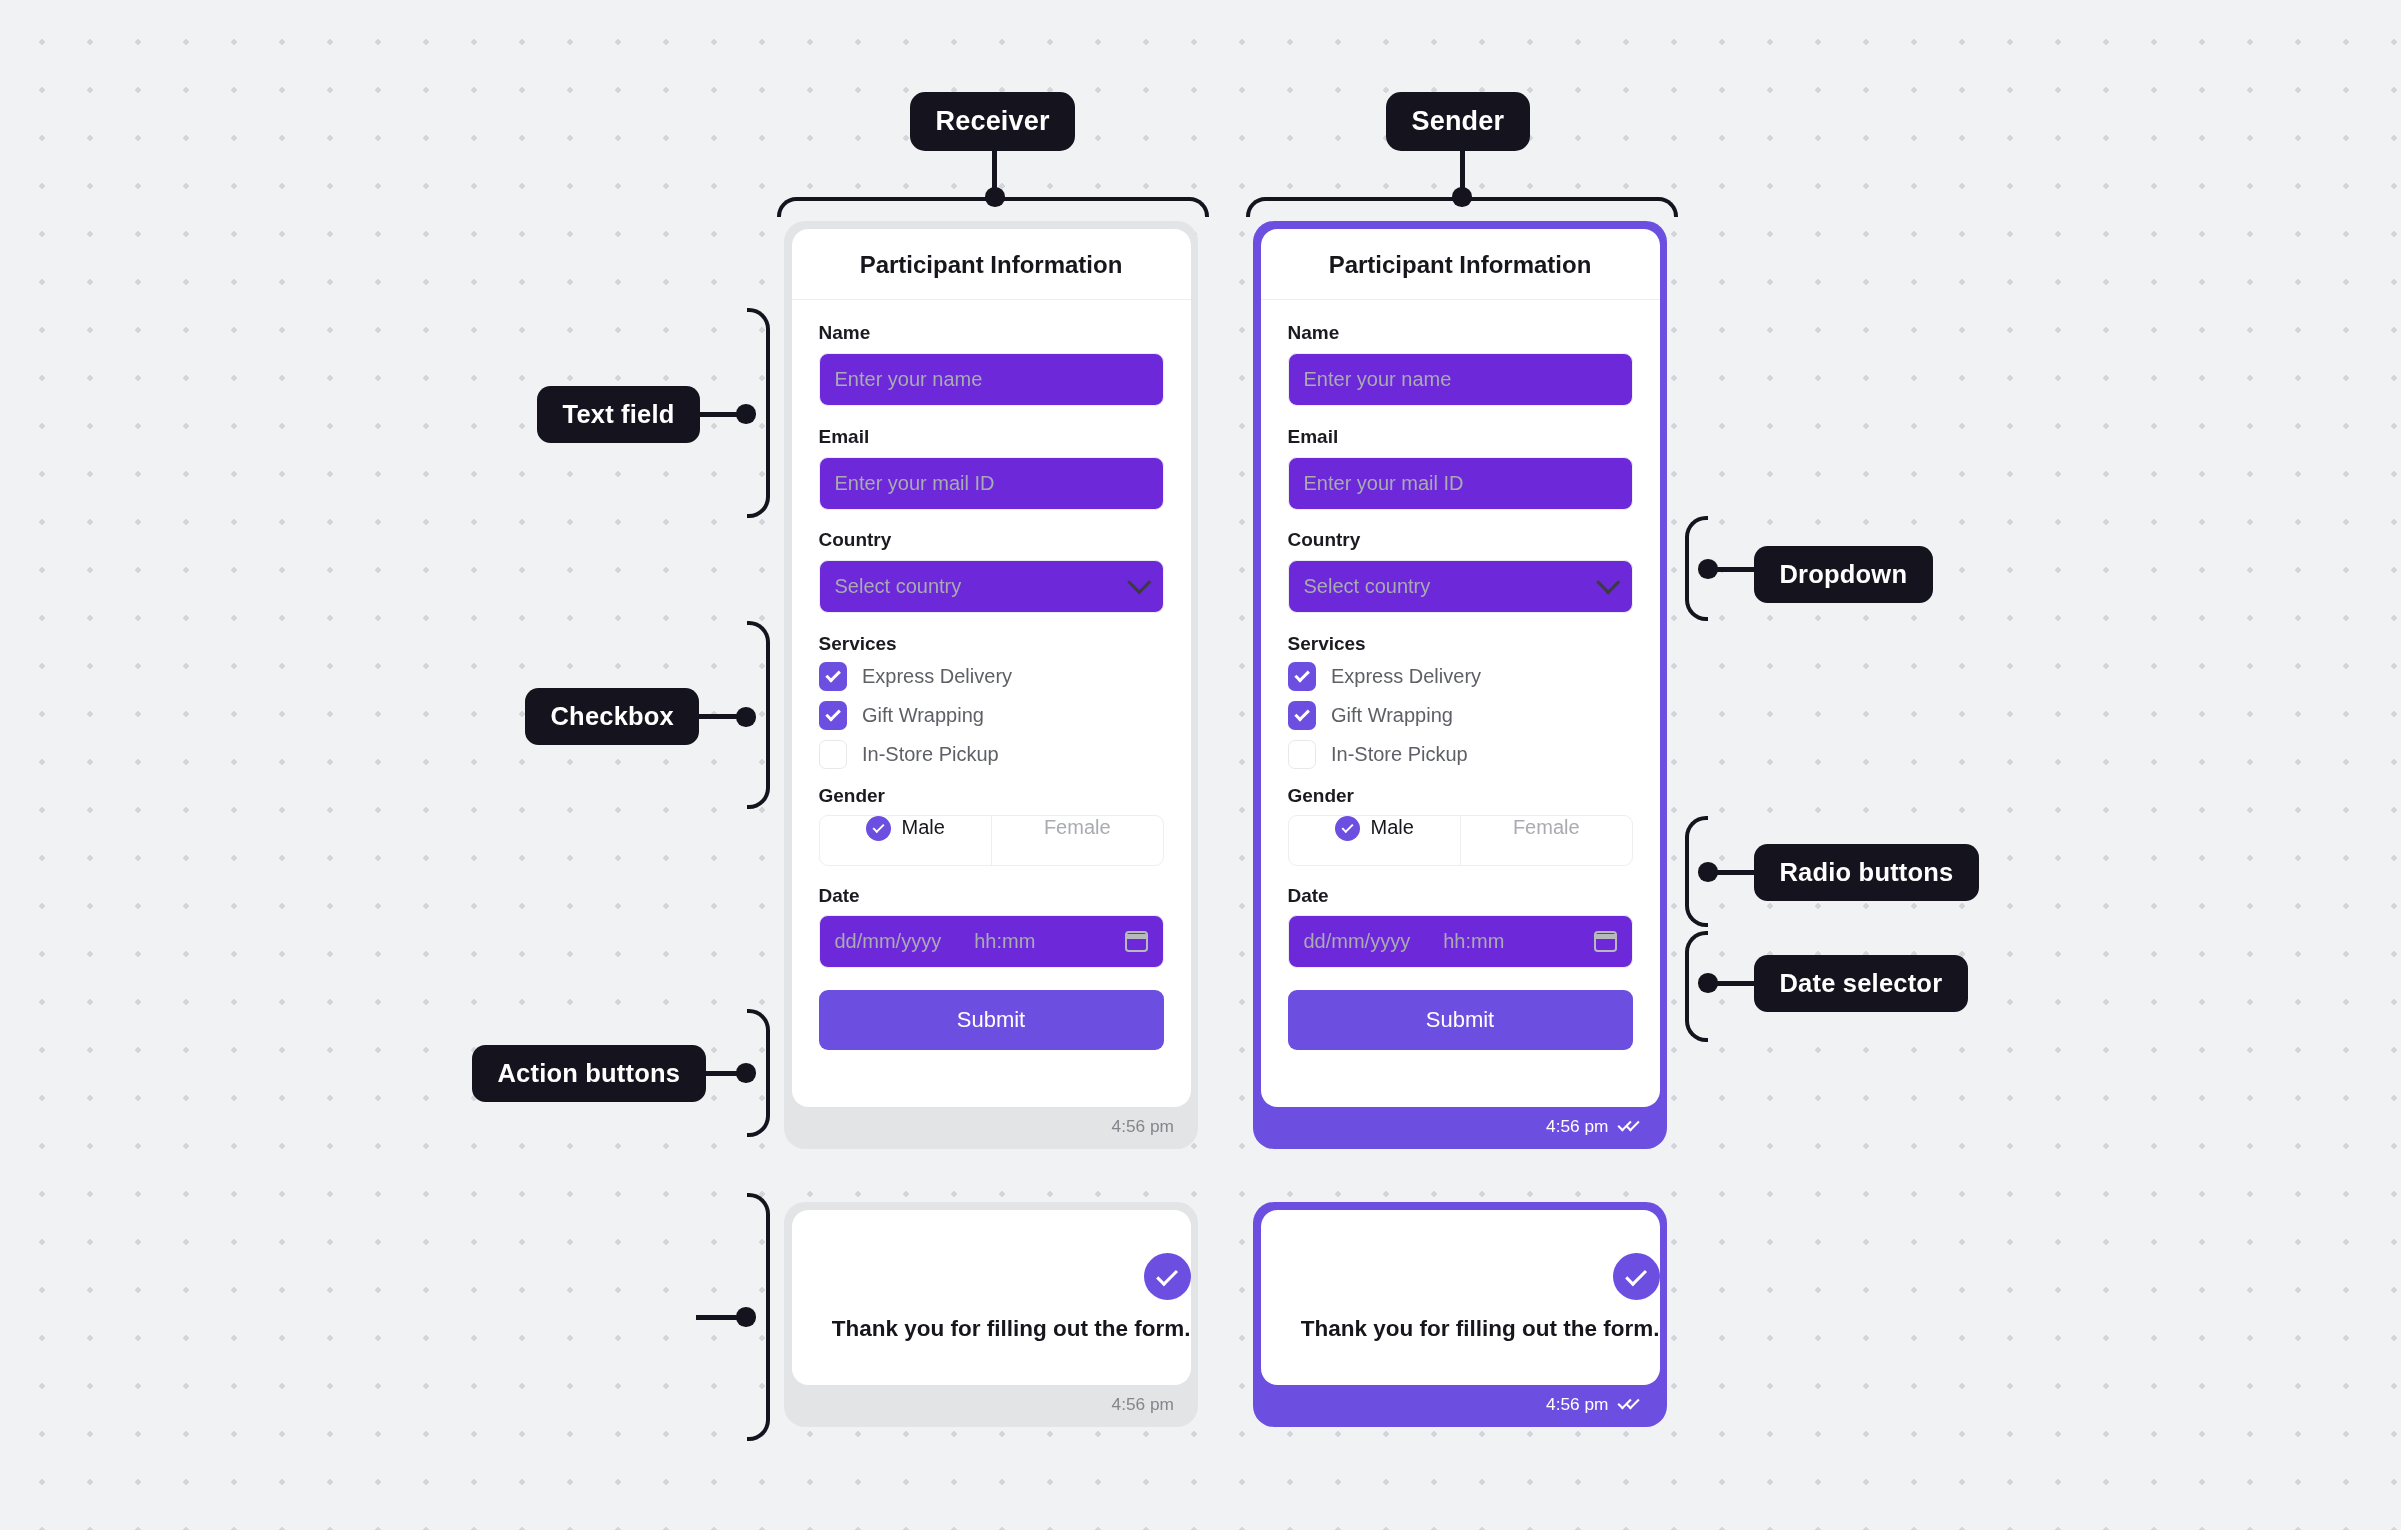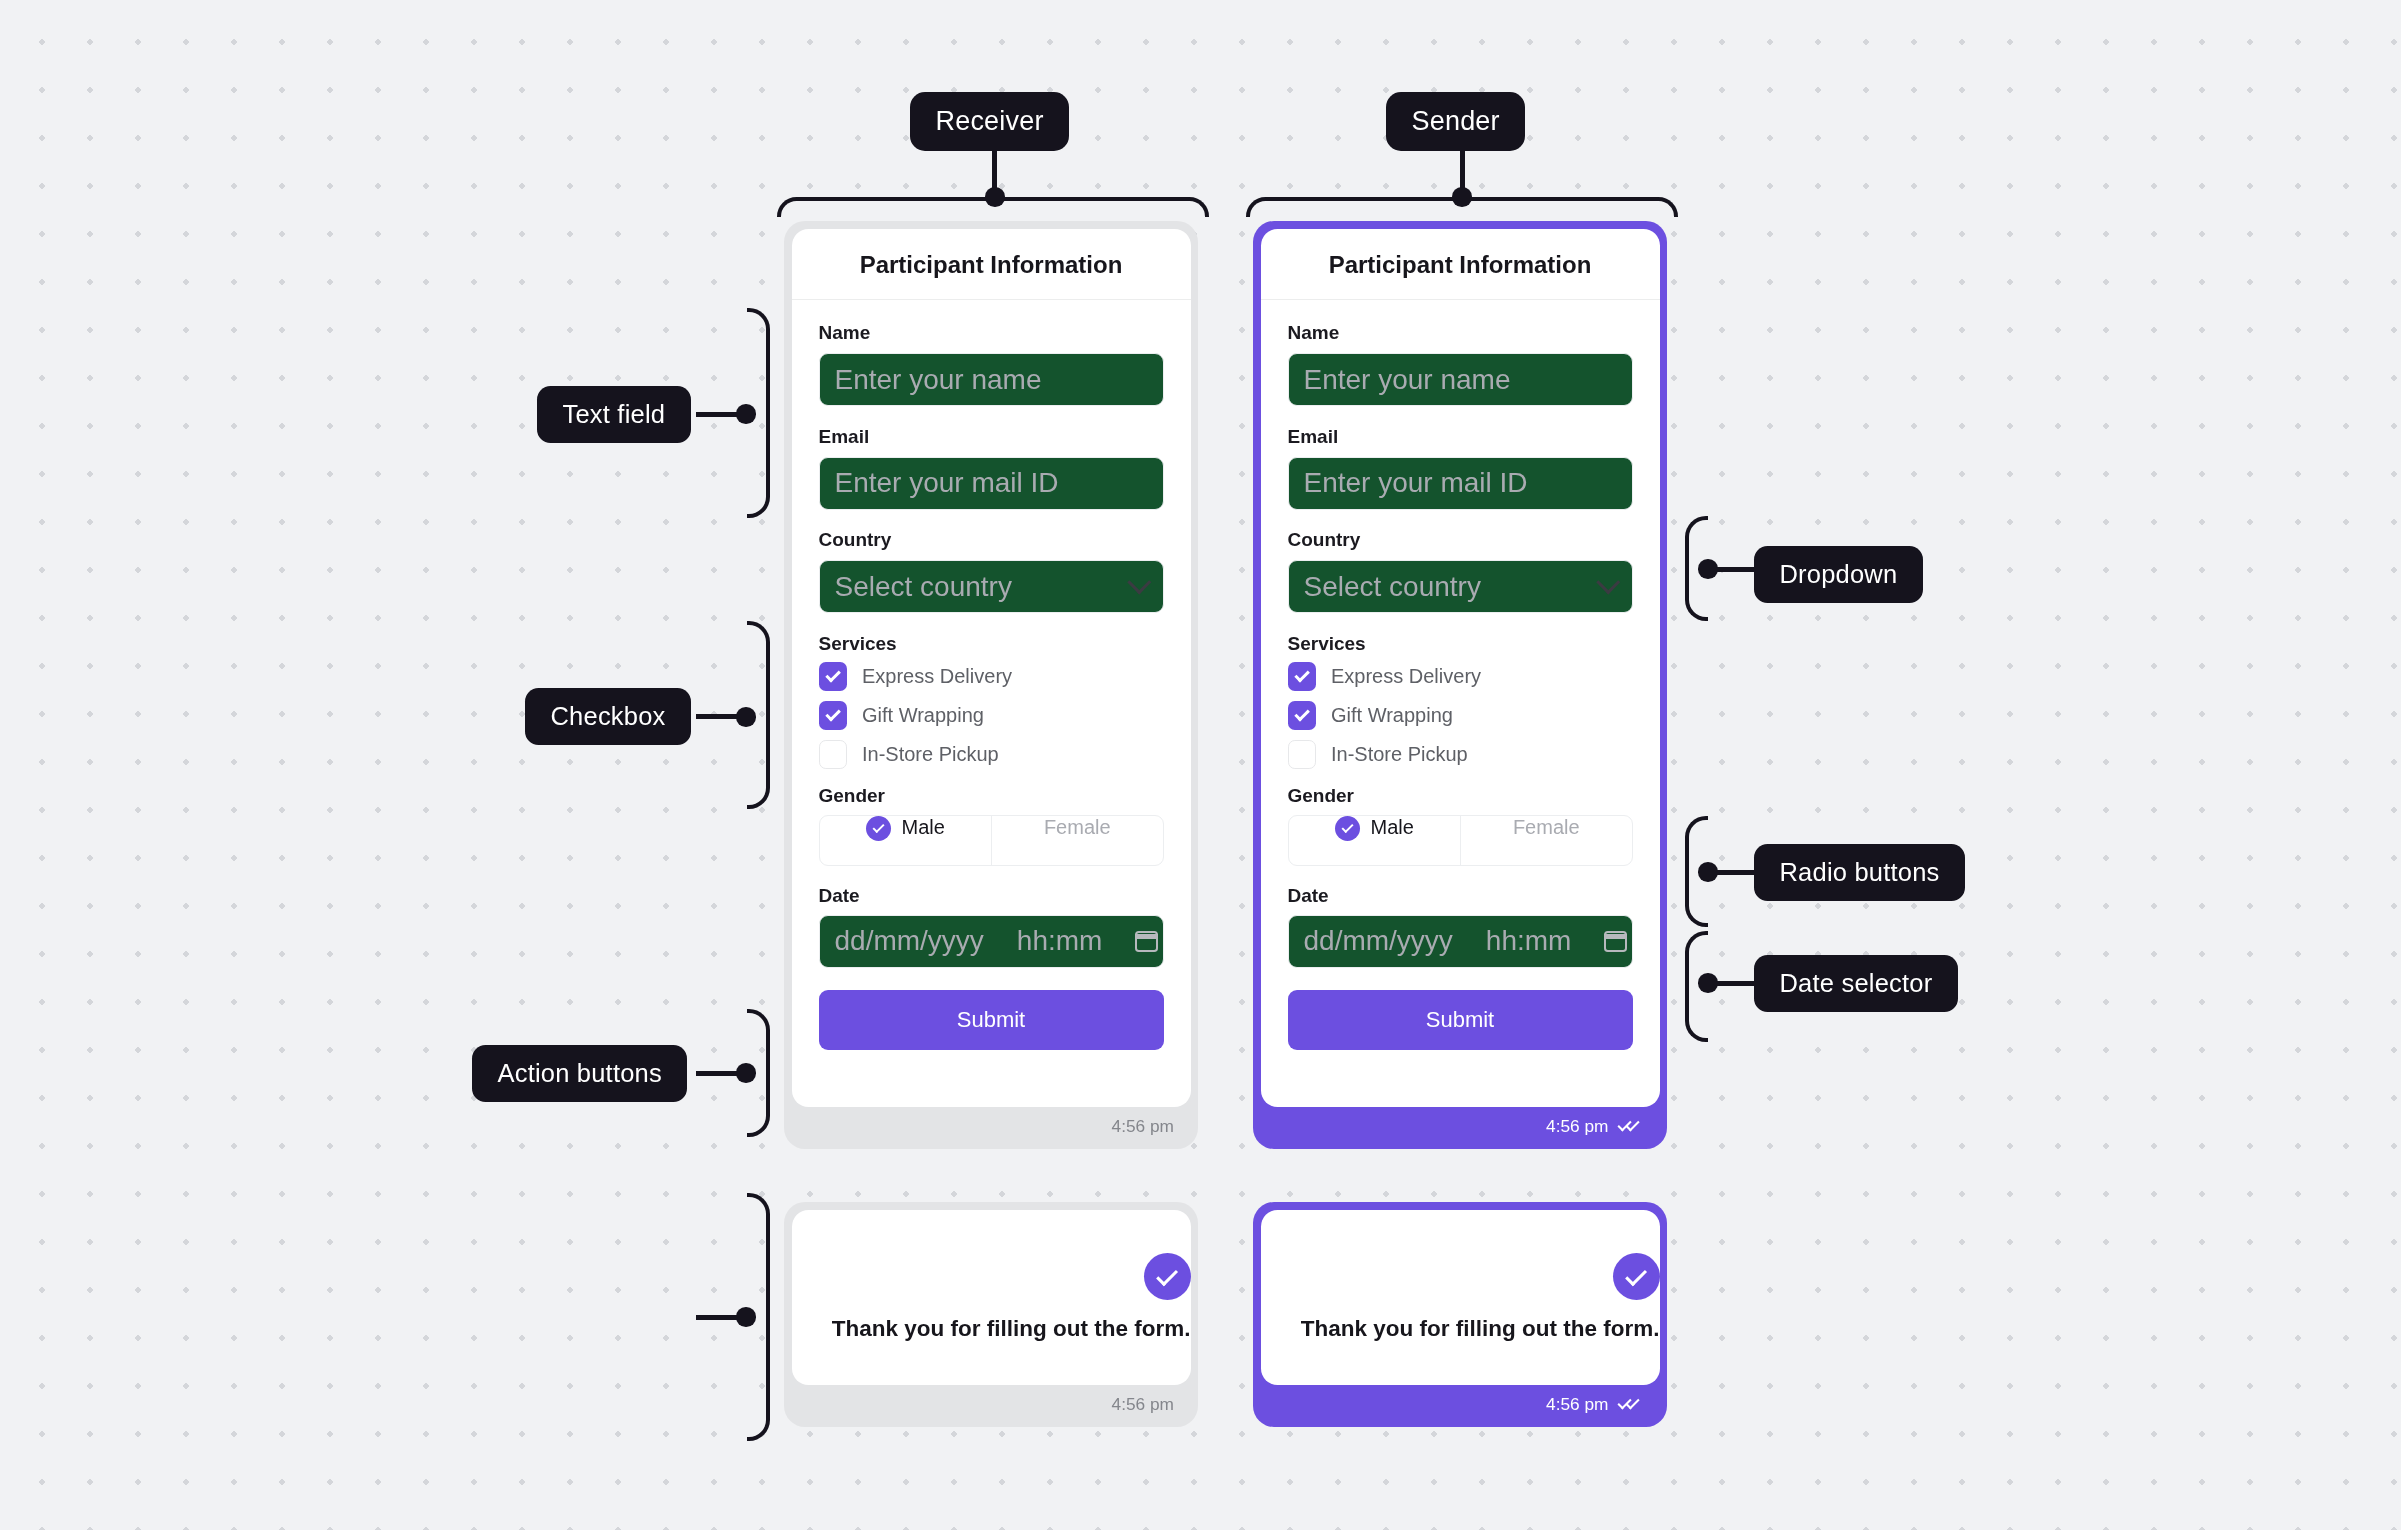--- a/index.html
+++ b/index.html
@@ -25,20 +25,21 @@
     color: #ffffff;
     border-radius: 13.5px;
     display: flex;
     align-items: center;
     justify-content: center;
     font-size: 25.5px;
     letter-spacing: 0.2px;
     white-space: nowrap;
     padding: 0 25.5px;
     height: 57px;
+    font-weight: bold;
   }
   .pill.top-tag { height: 59px; border-radius: 15px; font-size: 27px; }
 
   
   .lead {            
     position: absolute;
     height: 4.5px;
     background: #15131d;
   }
   .dot {
@@ -118,24 +119,24 @@
     margin-bottom: 9px;
   }
 
   .finput {
     height: 53px;
     border: 1.5px solid #eceef0;
     border-radius: 9px;
     display: flex;
     align-items: center;
     padding: 0 15px;
-    font-size: 28px;
+    font-size: 20px;
     color: #a9abb1;
     margin-bottom: 19.5px;
-    background: #14532d;
+    background: #6d28d9;
   }
   .finput.select { justify-content: space-between; }
 
   .chev {
     width: 16.5px; height: 16.5px;
     border-right: 3px solid #3b3b42;
     border-bottom: 3px solid #3b3b42;
     transform: rotate(45deg) translate(-3px,-3px);
   }
 

